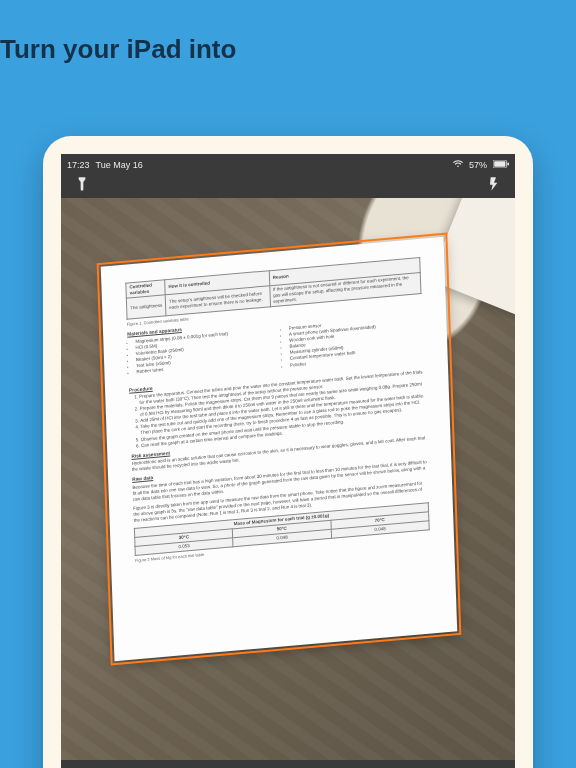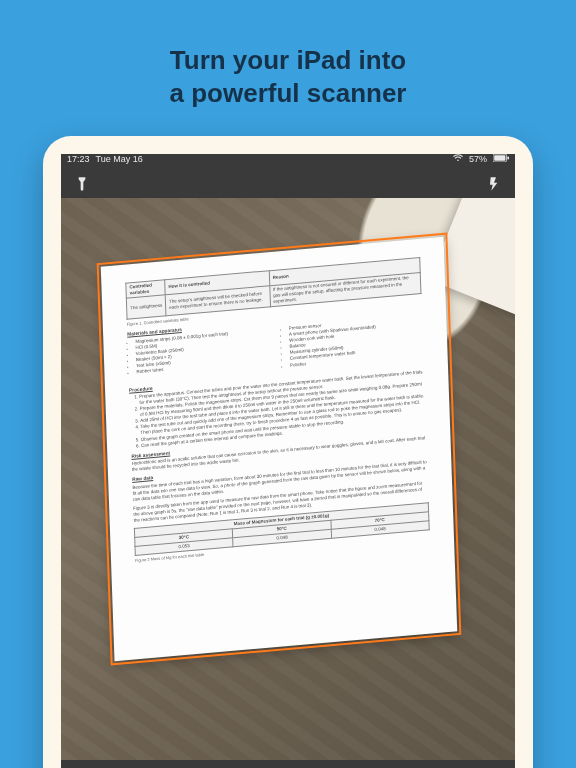--- a/index.html
+++ b/index.html
@@ -5,26 +5,25 @@
   * { margin: 0; padding: 0; box-sizing: border-box; }
   body {
     width: 576px;
     height: 768px;
     background: #3aa0de;
     font-family: -apple-system, "Segoe UI", Arial, sans-serif;
     overflow: hidden;
     position: relative;
   }
   .headline {
-    text-align: center;
     color: #16324a;
     font-weight: 700;
     font-size: 26px;
     line-height: 1.25;
-    padding-top: 44px;
+    padding-top: 33px;
   }
   .device {
     position: absolute;
     top: 136px;
     left: 50%;
     transform: translateX(-50%);
     width: 490px;
     height: 680px;
     background: #fdf6ea;
     border-radius: 28px;
@@ -33,21 +32,21 @@
   .screen {
     position: absolute;
     top: 18px; left: 18px; right: 18px; bottom: 0;
     background: #3a3a3a;
     overflow: hidden;
   }
   .statusbar {
     height: 16px;
     display: flex;
     justify-content: space-between;
-    align-items: flex-start;
+    align-items: flex-end;
     padding: 0 6px;
     font-size: 9px;
     color: #e8e8e8;
     background: transparent;
   }
   .statusbar .left, .statusbar .right { display: flex; gap: 6px; align-items: center; }
   .topbar {
     height: 28px;
     display: flex;
     justify-content: space-between;
@@ -115,21 +114,20 @@
     background: #f3efe6;
     transform: rotate(22deg);
     box-shadow: -2px 4px 10px rgba(0,0,0,.25);
   }
 </style>
 </head>
 <body>
 
 <div class="headline">
   <div>Turn your iPad into</div>
-  <div>a powerful scanner</div>
 </div>
 
 <div class="device">
   <div class="screen">
 
     <div class="statusbar">
       <div class="left">
         <span>17:23</span>
         <span>Tue May 16</span>
       </div>

